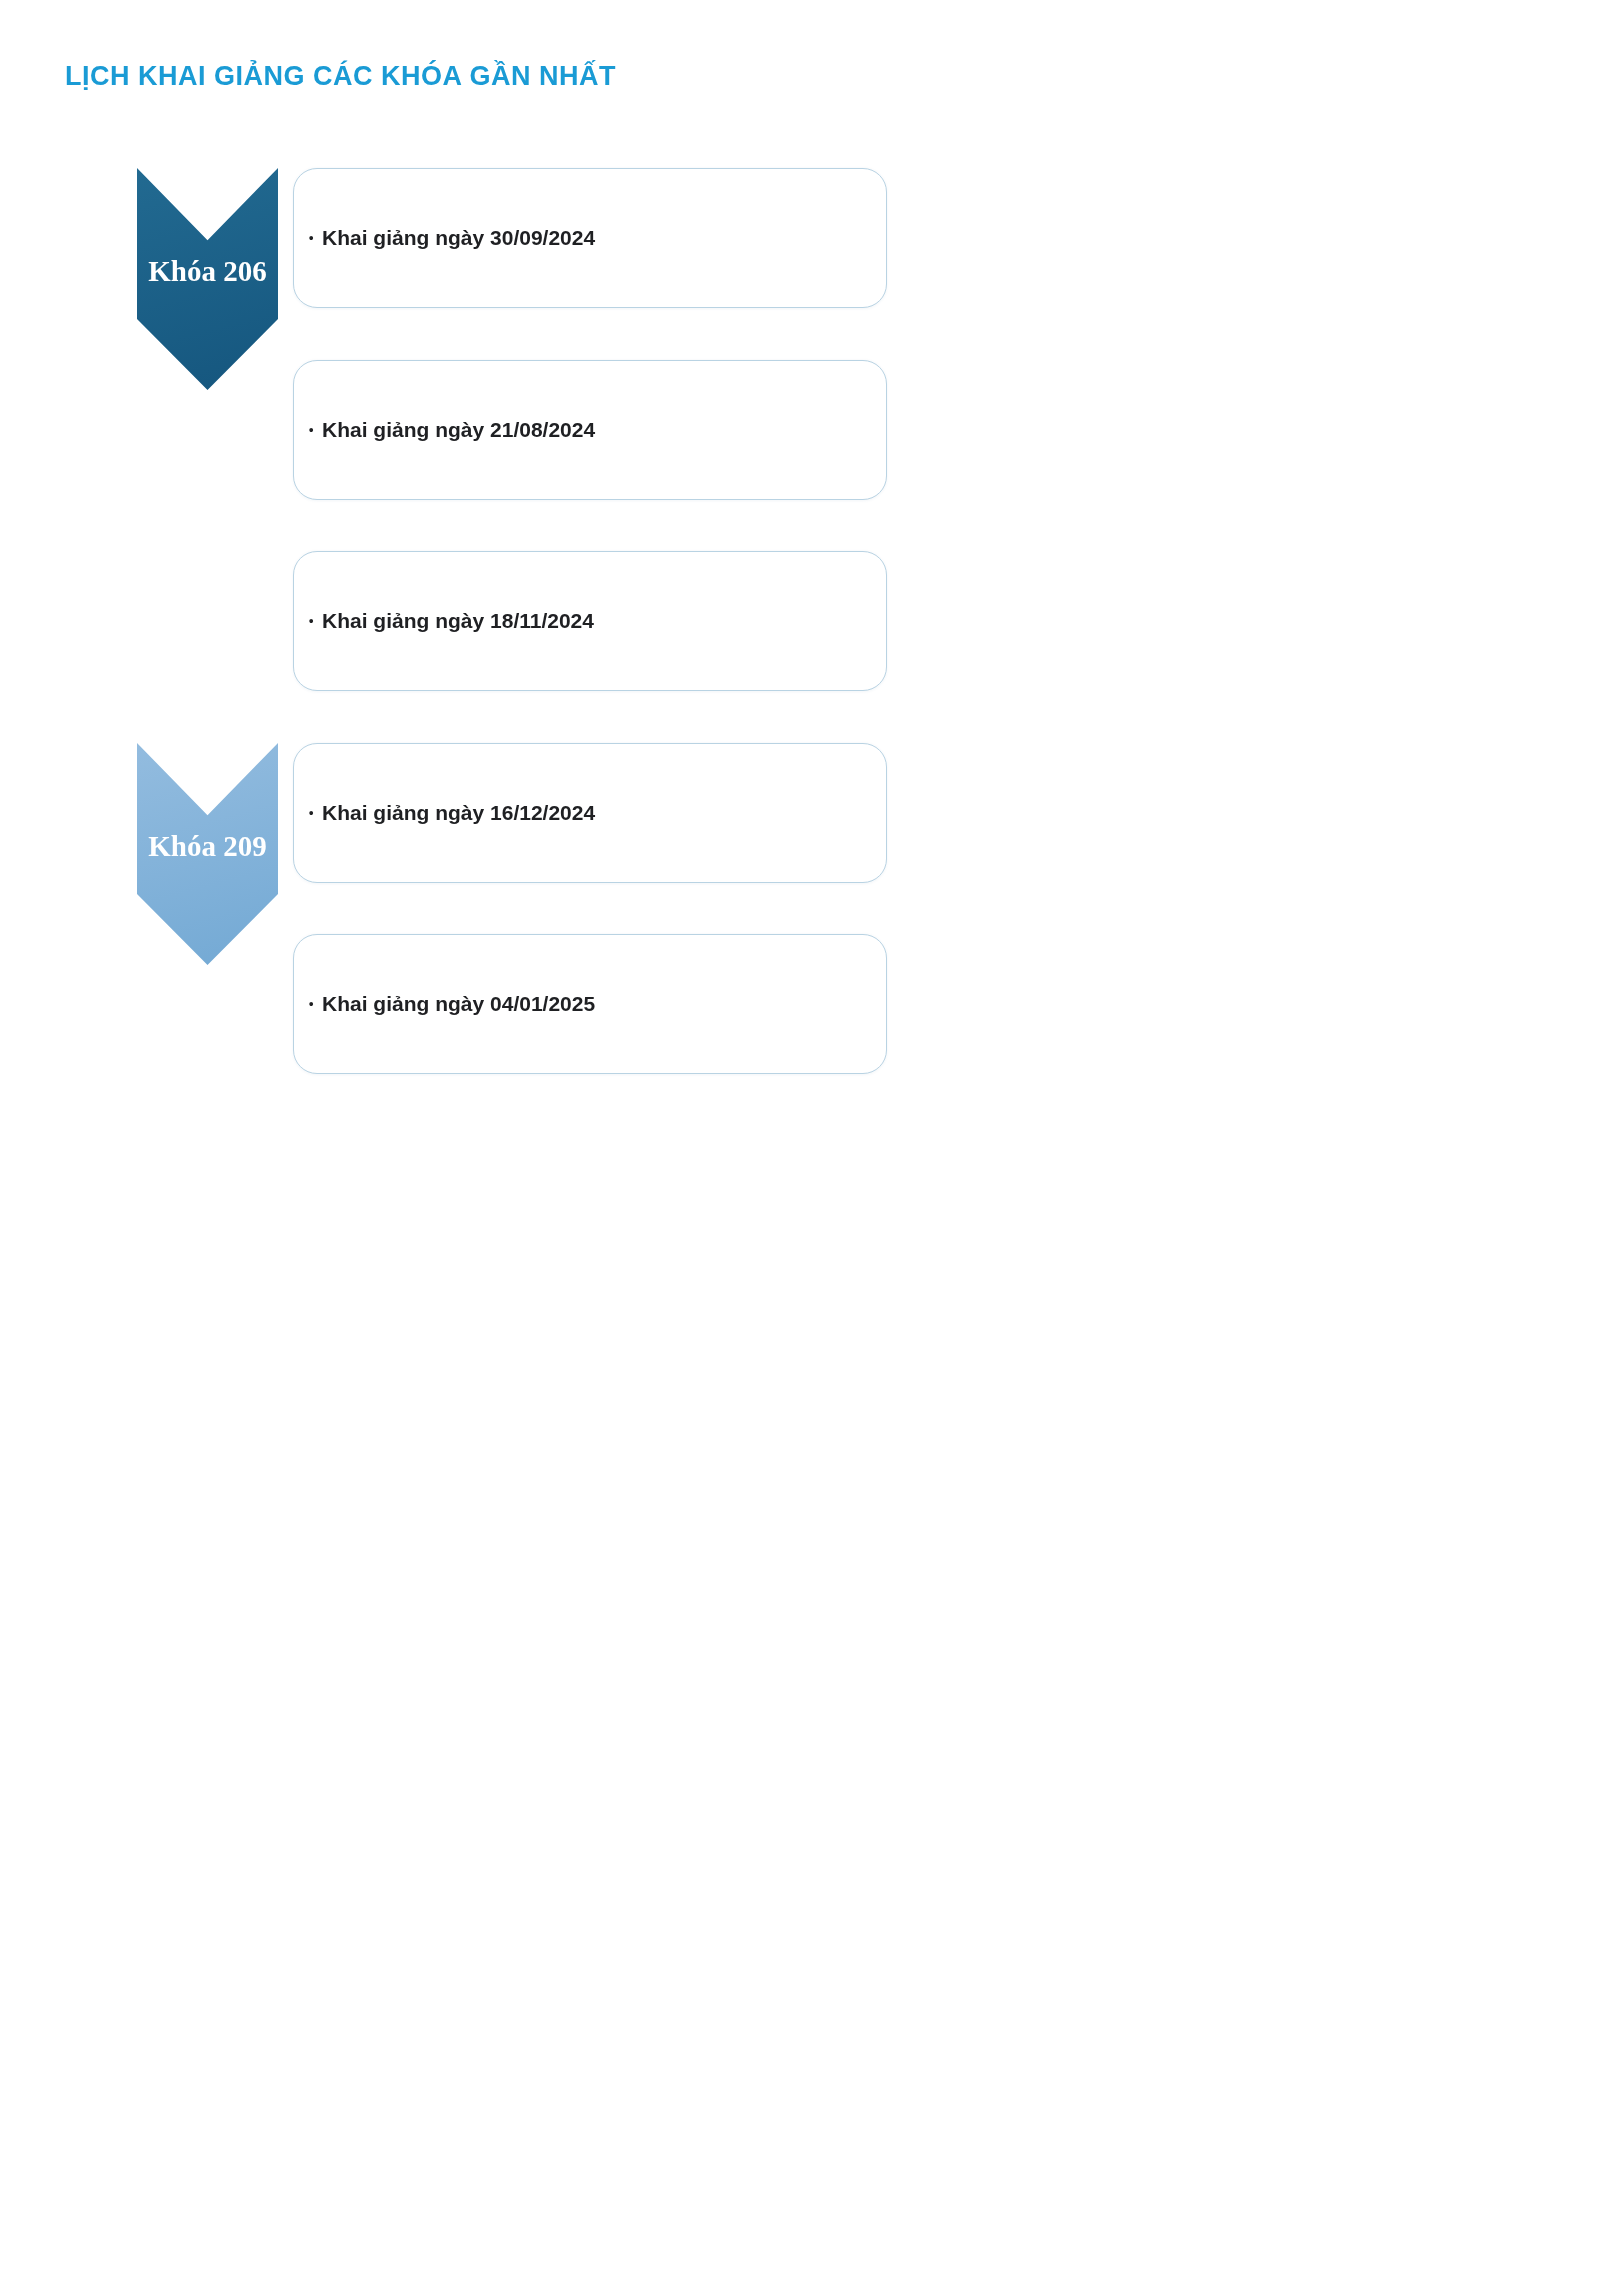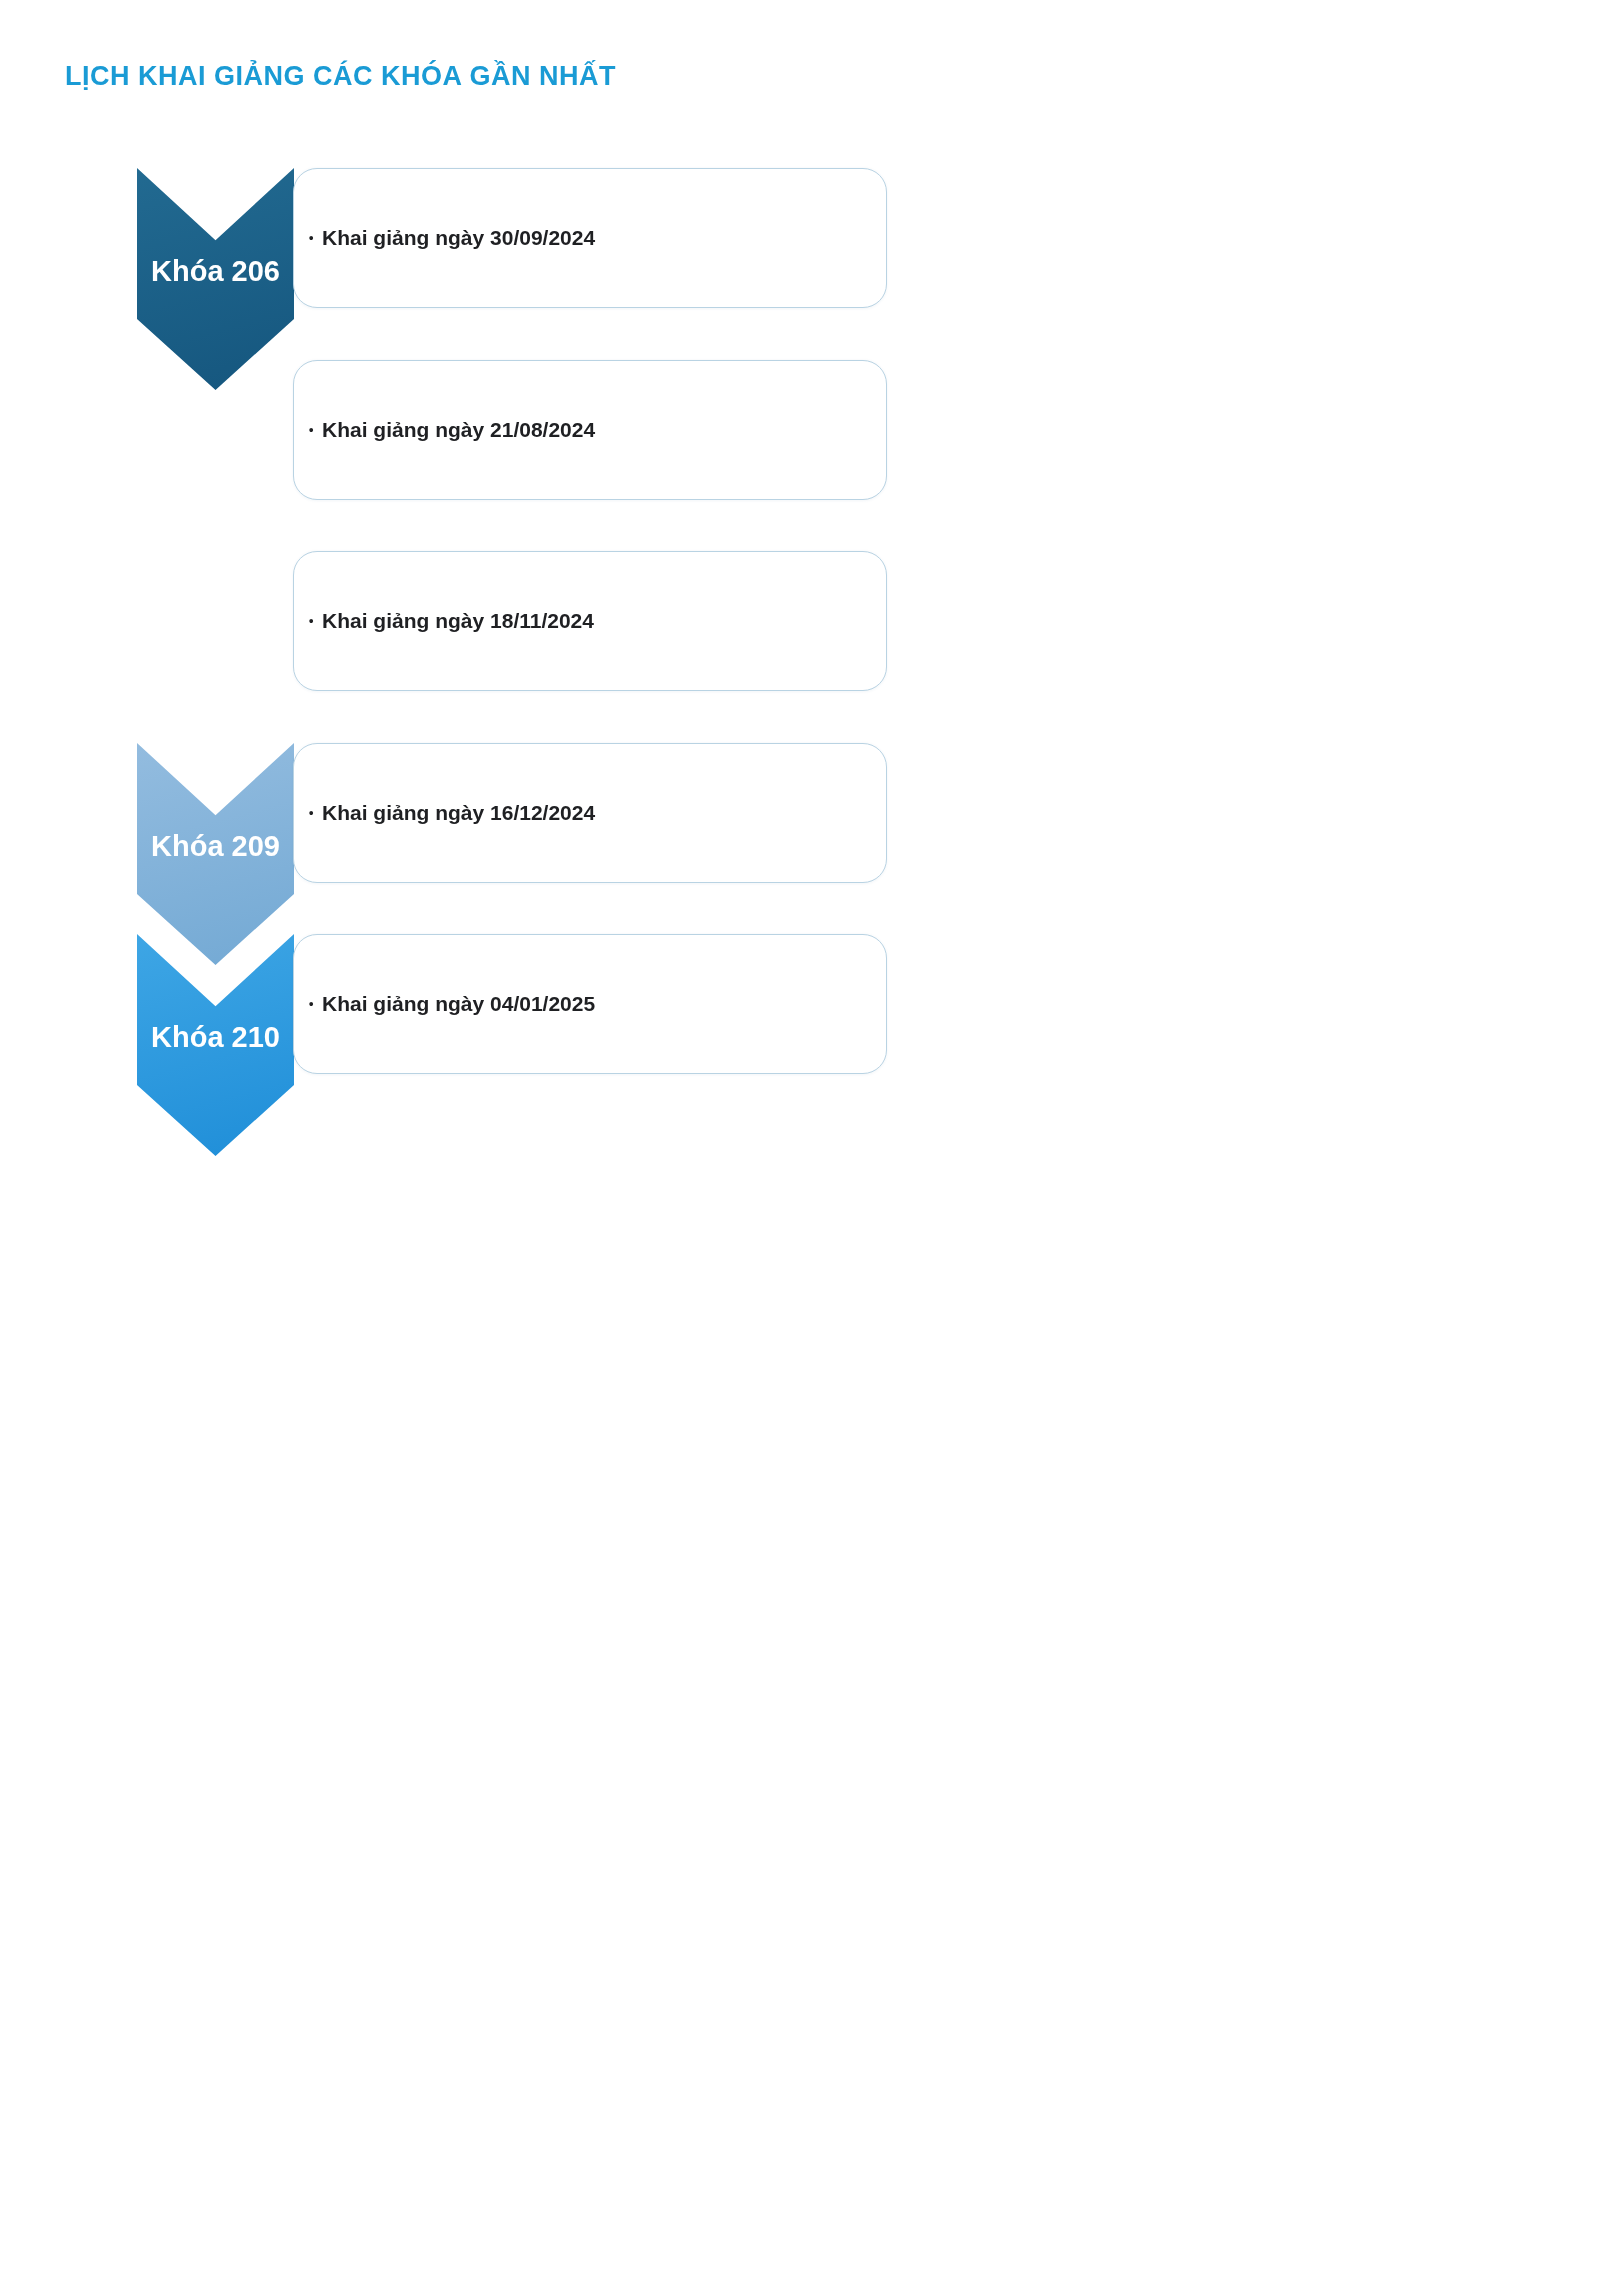--- a/index.html
+++ b/index.html
@@ -36,23 +36,24 @@
   .row {
     position: absolute;
     left: 0;
     width: 100%;
     height: 192px;
   }
   .chevron {
     position: absolute;
     left: 137px;
     top: 0;
-    width: 157px;
+    width: 141px;
     height: 222px;
     clip-path: polygon(0 0, 50% 32.5%, 100% 0, 100% 68%, 50% 100%, 0 68%);
+    font-family: Liberation Serif, serif;
   }
   .chevron-label {
     position: absolute;
     left: 0;
     top: 87px;
     width: 100%;
     text-align: center;
     font-size: 29px;
     font-weight: 700;
     color: #ffffff;
@@ -120,23 +121,20 @@
     <div class="chevron" style="background: linear-gradient(165deg, rgb(147, 188, 223), rgb(115, 169, 212));">
       <span class="chevron-label">Khóa 209</span>
     </div>
     <div class="info-box">
       <span class="bullet">•</span>
       <span class="info-text">Khai giảng ngày 16/12/2024</span>
     </div>
   </div>
 
   <div class="row" style="top: 766px;">
-    <div class="chevron" style="background: linear-gradient(165deg, rgb(62, 166, 229), rgb(31, 142, 216));">
-      <span class="chevron-label">Khóa 210</span>
-    </div>
     <div class="info-box">
       <span class="bullet">•</span>
       <span class="info-text">Khai giảng ngày 04/01/2025</span>
     </div>
   </div>
 </section>
 </main>
 
 
 </body></html>

